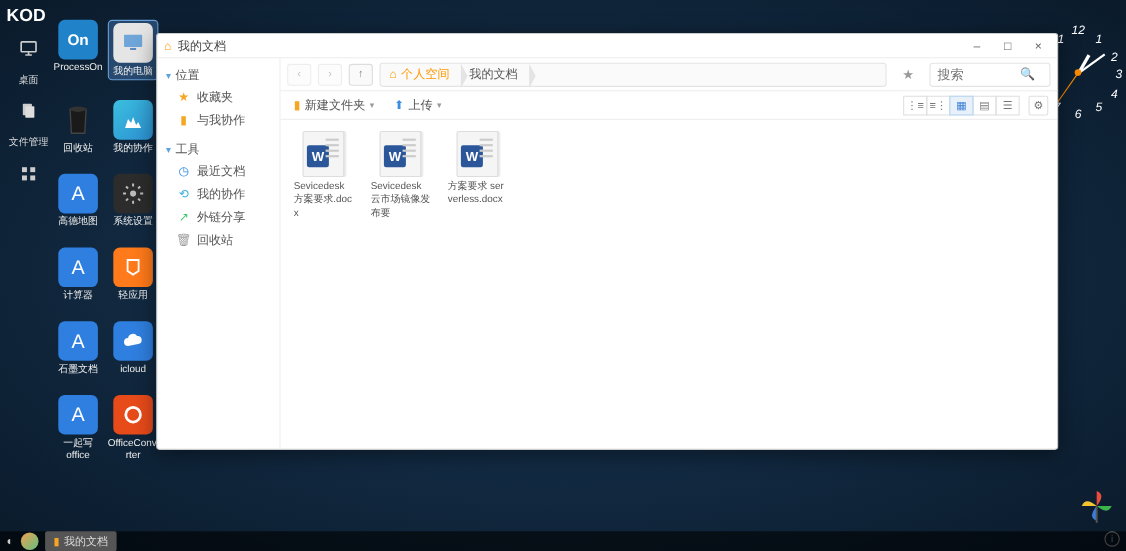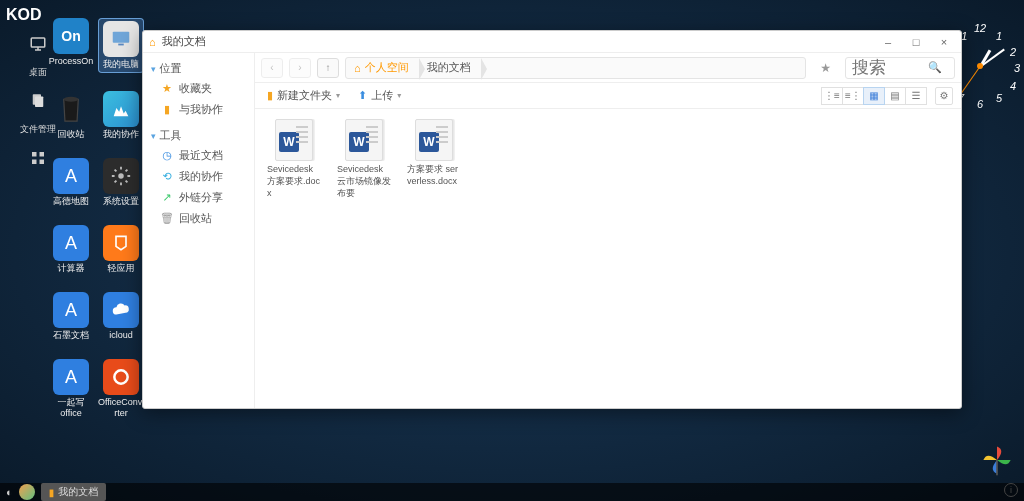--- a/index.html
+++ b/index.html
@@ -11,21 +11,21 @@
   background: radial-gradient(ellipse at center, #1a3a5a 0%, #0a1a2a 100%);
   position: relative;
   overflow: hidden;
   color: #333;
 }
 
 
 .brand { position: absolute; top: 6px; left: 6px; color: #fff; font-weight: bold; font-size: 16px; letter-spacing: 0; }
 
 
-.dock { position: absolute; left: 18px; top: 28px; width: 40px; display: flex; flex-direction: column; align-items: center; gap: 10px; padding-top: 4px; }
+.dock { position: absolute; left: 6px; top: 28px; width: 40px; display: flex; flex-direction: column; align-items: center; gap: 10px; padding-top: 4px; }
 .dock-item { width: 24px; height: 24px; display: flex; align-items: center; justify-content: center; color: #ccc; font-size: 14px; cursor: pointer; }
 .dock-label { color: #ddd; font-size: 9px; text-align: center; }
 .dock-item svg { width: 18px; height: 18px; }
 
 
 .desktop-icons { position: absolute; left: 48px; top: 18px; display: grid; grid-template-columns: 46px 46px; gap: 18px 4px; }
 .dicon { display: flex; flex-direction: column; align-items: center; gap: 2px; cursor: pointer; }
 .dicon .sq { width: 36px; height: 36px; border-radius: 6px; display: flex; align-items: center; justify-content: center; font-size: 14px; color: #fff; }
 .dicon .lbl { color: #eee; font-size: 9px; text-align: center; width: 46px; line-height: 11px; }
 .dicon.selected { background: rgba(90,150,220,0.35); border: 1px solid rgba(120,180,240,0.8); padding: 2px; border-radius: 4px; }
@@ -76,21 +76,21 @@
 .main { flex: 1; display: flex; flex-direction: column; }
 .navbar { height: 30px; border-bottom: 1px solid #eee; display: flex; align-items: center; padding: 0 6px; gap: 6px; }
 .navbtn { width: 22px; height: 20px; border: 1px solid #ddd; border-radius: 3px; background: #fafafa; display:flex; align-items:center; justify-content:center; color:#888; cursor:pointer; font-size:10px; }
 .navbtn.disabled { opacity: 0.5; }
 .breadcrumb { display: flex; align-items: center; flex: 1; border: 1px solid #e4e4e4; border-radius: 3px; height: 22px; background: #fafafa; }
 .crumb { display:flex; align-items:center; gap:4px; padding: 0 10px 0 8px; font-size: 11px; color: #555; position: relative; height: 100%; cursor:pointer; }
 .crumb.home { color: #f90; }
 .crumb::after { content:""; position:absolute; right:-6px; top:0; width:0; height:0; border-top:11px solid transparent; border-bottom:11px solid transparent; border-left:6px solid #e4e4e4; }
 .star { font-size: 12px; color: #999; padding: 0 8px; cursor:pointer; }
 .search { width: 110px; height: 22px; border: 1px solid #e4e4e4; border-radius: 3px; display:flex; align-items:center; padding:0 6px; gap:4px; color:#aaa; font-size:11px; }
-.search input { border:none; outline:none; width: 72px; font-size:17px; color:#666; }
+.search input { border:none; outline:none; width: 72px; font-size:12px; color:#666; }
 
 .toolbar { height: 26px; border-bottom: 1px solid #eee; display: flex; align-items: center; padding: 0 8px; gap: 10px; }
 .tool { display:flex; align-items:center; gap:4px; font-size:11px; color:#555; cursor:pointer; padding: 2px 4px; }
 .tool .caret { font-size:8px; color:#999; }
 .view-toggles { margin-left:auto; display:flex; align-items:center; gap:0; }
 .vt { width: 22px; height: 18px; border:1px solid #e0e0e0; display:flex; align-items:center; justify-content:center; font-size:10px; color:#777; cursor:pointer; margin-left:-1px; }
 .vt.active { background:#e8f0fa; color:#3b7dd8; border-color:#b8d4f0; z-index:1; }
 .vt.saver { width:18px; margin-left: 8px; border-radius:2px; }
 
 .file-area { flex: 1; padding: 10px 12px; display: flex; gap: 16px; align-content: flex-start; }

